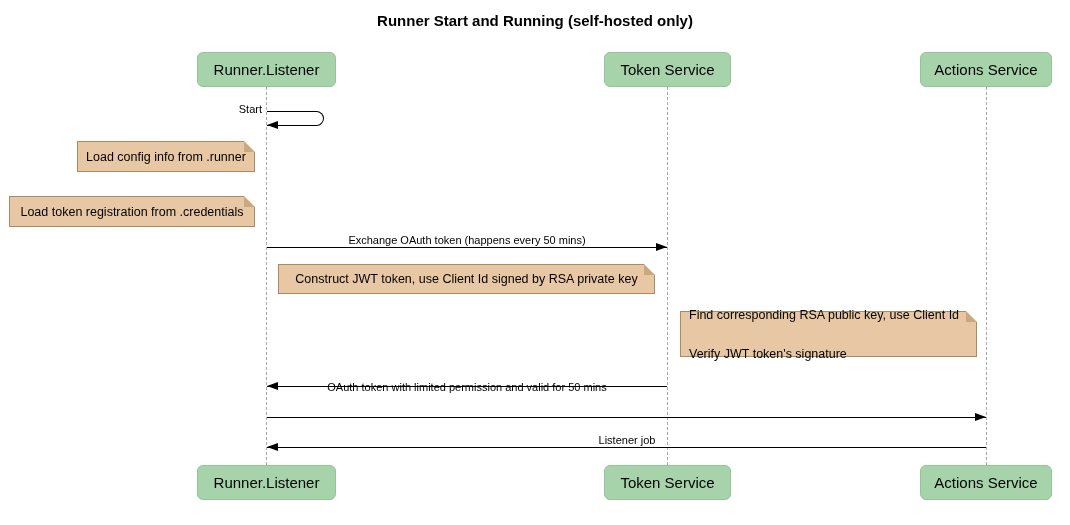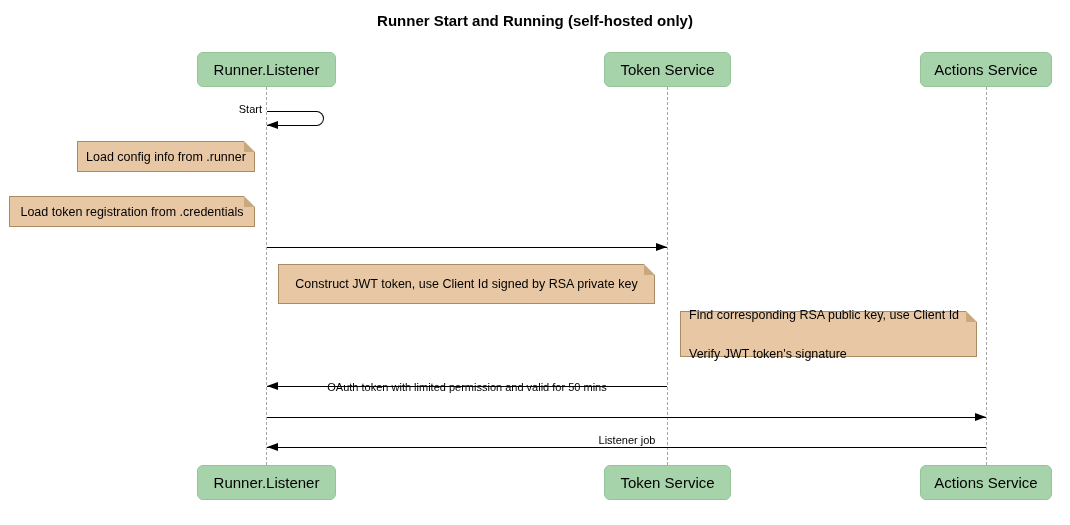--- a/index.html
+++ b/index.html
@@ -69,24 +69,25 @@
   <div class="arrowhead left" style="left:267px;top:121px;"></div>
 
   <div class="note" style="left:77px;top:141px;width:178px;height:31px;">
     <span>Load config info from .runner</span>
   </div>
 
   <div class="note" style="left:9px;top:188px;width:246px;height:31px;margin-top:8px;">
     <span>Load token registration from .credentials</span>
   </div>
 
+  <div class="msg-label center" style="left:467px;top:234px;">Exchange OAuth token (happens every 50 mins)</div>
   <div class="line" style="left:267px;top:247px;width:400px;"></div>
   <div class="arrowhead right" style="left:656px;top:243px;"></div>
 
-  <div class="note" style="left:278px;top:264px;width:377px;height:40px;">
+  <div class="note" style="left:278px;top:264px;width:377px;height:30px;">
     <span>Construct JWT token, use Client Id signed by RSA private key</span>
   </div>
 
   <div class="note multiline" style="left:680px;top:311px;width:297px;height:46px;">
     <span>Find corresponding RSA public key, use Client Id</span>
     <span>Verify JWT token's signature</span>
   </div>
 
   <div class="msg-label center" style="left:467px;top:373px;margin-top:8px;">OAuth token with limited permission and valid for 50 mins</div>
   <div class="line" style="left:267px;top:386px;width:400px;"></div>

